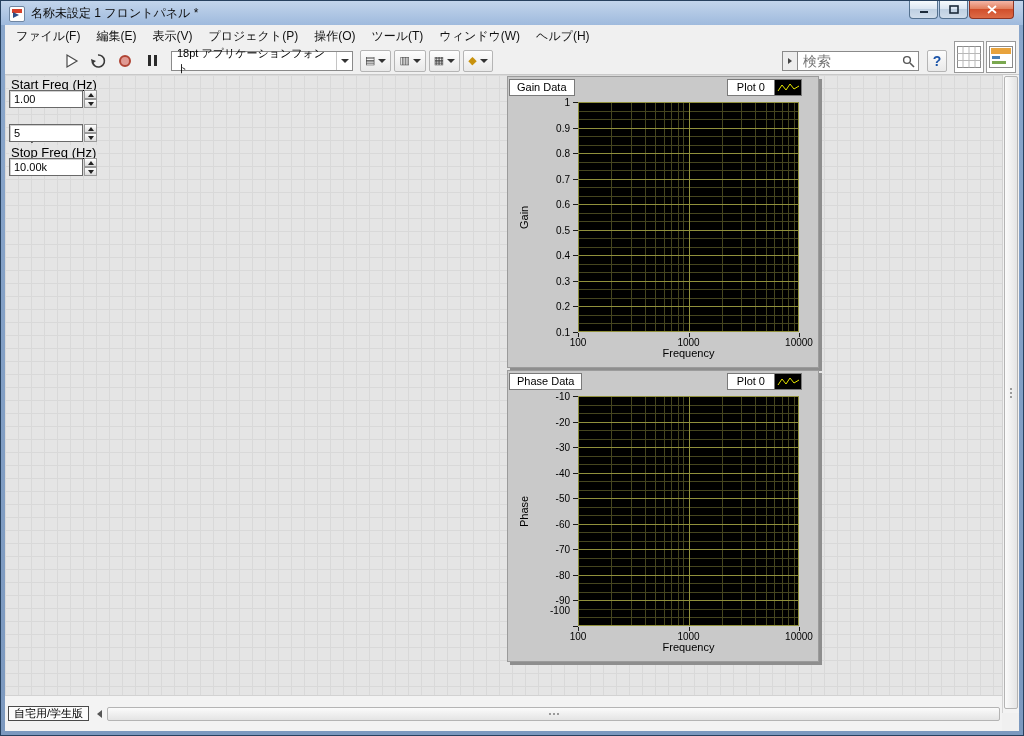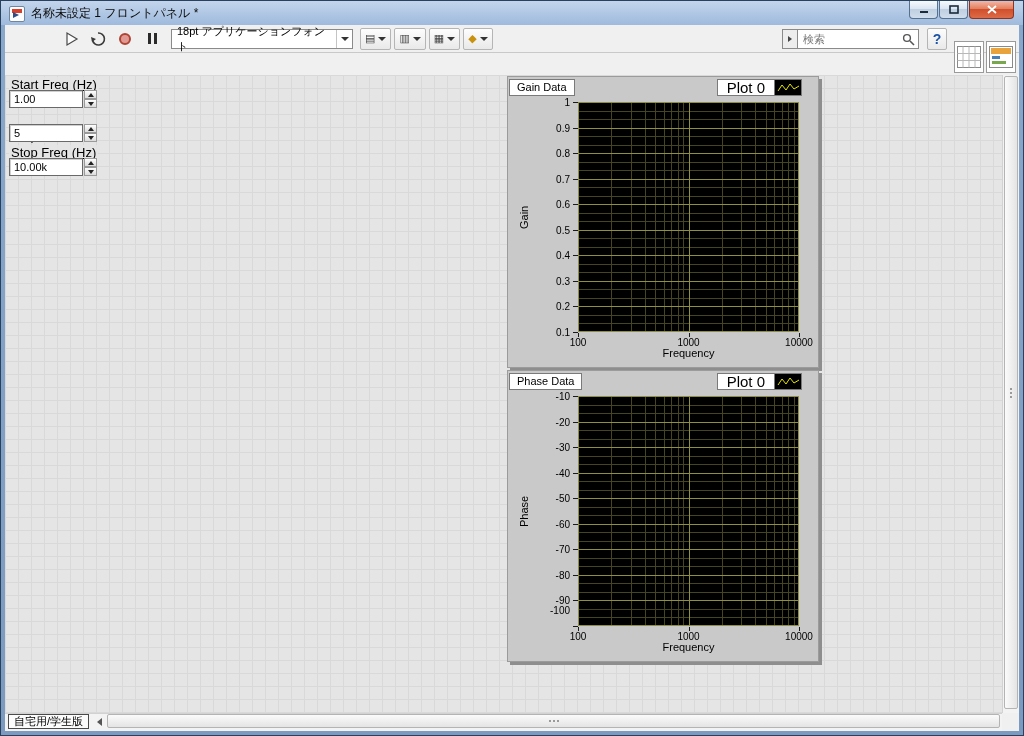--- a/index.html
+++ b/index.html
@@ -41,21 +41,21 @@
   .caret-box { width:16px; height:100%; border-left:1px solid #c4c4c4; display:flex; align-items:center; justify-content:center; }
   .caret { width:0; height:0; border-left:4px solid transparent; border-right:4px solid transparent; border-top:4px solid #333; }
   .dd-btn { height:22px; display:flex; align-items:center; gap:3px; padding:0 4px; border:1px solid #b5b5b5;
     background:linear-gradient(#fdfdfd,#e9e9e9); border-radius:2px; }
   .mini-ico { font-size:11px; line-height:11px; color:#444; }
   .mini-ico.gold { color:#c8920e; }
   .search-wrap { margin-left:auto; display:flex; align-items:center; position:relative; }
   .search-pre { width:15px; height:20px; border:1px solid #8a8a8a; border-right:none; background:#ededed;
     display:flex; align-items:center; justify-content:center; }
   .tri-right { width:0; height:0; border-top:3px solid transparent; border-bottom:3px solid transparent; border-left:4px solid #444; }
-  .search-input { width:122px; height:20px; border:1px solid #8a8a8a; font-size:11px; padding:0 20px 0 5px;
+  .search-input { width:122px; height:20px; border:1px solid #8a8a8a; font-size:14px; padding:0 20px 0 5px;
     font-family:"Liberation Sans",sans-serif; }
   .mag { position:absolute; right:4px; top:4px; }
   .help-btn { width:20px; height:22px; margin-left:5px; display:flex; align-items:center; justify-content:center;
     border:1px solid #b5b5b5; background:linear-gradient(#fdfdfd,#e9e9e9); border-radius:2px; }
   .help-glyph::before { content:"?"; font-weight:bold; font-size:14px; color:#1a53a8; }
   .vi-area { position:absolute; top:16px; right:3px; display:flex; gap:2px; z-index:4; }
   .vi-box { width:30px; height:32px; background:#fff; border:1px solid #9a9a9a; display:flex; align-items:center; justify-content:center; }
   
   .panel { position:absolute; top:50px; left:0; right:17px; bottom:18px; overflow:hidden;
     background-color:#e5e5e5;
@@ -69,21 +69,21 @@
   .spin > span { flex:1; border:1px solid #9a9a9a; background:linear-gradient(#fefefe,#dcdcdc);
     display:flex; align-items:center; justify-content:center; }
   .tri-up { width:0; height:0; border-left:3px solid transparent; border-right:3px solid transparent; border-bottom:4px solid #222; }
   .tri-dn { width:0; height:0; border-left:3px solid transparent; border-right:3px solid transparent; border-top:4px solid #222; }
   
   .graph { position:absolute; width:312px; height:292px; background:#c9c9c9; border:1px solid #9b9b9b;
     box-shadow:3px 3px 0 #8e8e8e; }
   .graph-header { position:absolute; left:1px; right:16px; top:2px; height:17px; display:flex; justify-content:space-between; }
   .graph-title { background:#fff; border:1px solid #7a7a7a; font-size:11px; line-height:15px; padding:0 7px; }
   .graph-legend { display:flex; }
-  .legend-label { background:#fff; border:1px solid #7a7a7a; font-size:15px; line-height:15px; padding:0 9px; }
+  .legend-label { background:#fff; border:1px solid #7a7a7a; font-size:11px; line-height:15px; padding:0 9px; }
   .legend-swatch { width:27px; height:17px; background:#000; border:1px solid #7a7a7a; border-left:none;
     display:flex; align-items:center; justify-content:center; }
   .ylabel { position:absolute; left:10px; top:25px; height:230px; width:14px; font-size:11px;
     writing-mode:vertical-rl; transform:rotate(180deg); text-align:center; color:#000; }
   .y-ticks { position:absolute; left:30px; top:25px; width:40px; height:230px; }
   .ytick { position:absolute; right:8px; transform:translateY(-50%); font-size:10px; color:#000; }
   .ymark { position:absolute; right:0; width:5px; height:1px; background:#1a1a1a; }
   .plot-svg { position:absolute; left:70px; top:25px; width:221px; height:230px; display:block; }
   .x-ticks { position:absolute; left:70px; top:256px; width:221px; height:14px; }
   .xtick { position:absolute; top:4px; transform:translateX(-50%); font-size:10px; color:#000; }
@@ -95,22 +95,22 @@
   .ni-row { display:flex; align-items:flex-start; gap:8px; }
   .ni-line1 { font-size:24px; font-weight:bold; letter-spacing:1px; line-height:24px; }
   .ni-line2 { font-size:19px; font-weight:bold; letter-spacing:2.5px; line-height:21px; }
   .ni-edition { font-size:15px; font-weight:bold; margin-top:4px; }
   
   .vscroll { position:absolute; top:50px; right:0; width:17px; bottom:18px; background:#f3f3f3; border-left:1px solid #d2d2d2; }
   .vthumb { position:absolute; left:1px; right:1px; top:1px; bottom:4px;
     background:linear-gradient(90deg,#fbfbfb,#e4e4e4); border:1px solid #b4b4b4; border-radius:2px; }
   .vgrip { position:absolute; left:50%; top:50%; width:2px; height:2px; transform:translate(-50%,-50%);
     background:#9a9a9a; box-shadow:0 -4px #9a9a9a, 0 4px #9a9a9a; }
-  .hscroll { position:absolute; bottom:0; left:0; right:17px; height:18px; background:#f3f3f3;
-    border-top:1px solid #d2d2d2; display:flex; align-items:flex-start; }
+  .hscroll { position:absolute; bottom:0; left:0; right:17px; height:36px; background:#f3f3f3;
+    border-top:1px solid #d2d2d2; display:flex; align-items:center; }
   .status-tab { height:15px; border:1px solid #4a4a4a; background:#fcfcfc; font-size:11px; line-height:13px;
     padding:0 5px; margin:0 3px 0 3px; white-space:nowrap; }
   .h-arrow { width:15px; height:15px; display:flex; align-items:center; justify-content:center; }
   .tri-left { width:0; height:0; border-top:4px solid transparent; border-bottom:4px solid transparent; border-right:5px solid #555; }
   .hthumb { flex:1; height:14px; margin-right:2px; background:linear-gradient(#fbfbfb,#e4e4e4);
     border:1px solid #b4b4b4; border-radius:2px; position:relative; }
   .hgrip { position:absolute; left:50%; top:50%; width:2px; height:2px; transform:translate(-50%,-50%);
     background:#9a9a9a; box-shadow:-4px 0 #9a9a9a, 4px 0 #9a9a9a; }
   .corner { position:absolute; right:0; bottom:0; width:17px; height:18px; background:#f0f0f0; }
 </style>
@@ -136,20 +136,30 @@
     </div>
     <div class="cap close">
       <svg width="10" height="9">
           <path d="M1,1 L9,8 M9,1 L1,8" stroke="#fff" stroke-width="1.8"></path>
         </svg>
     </div>
   </div>
 
   <div class="client">
 
+    <div class="menubar">
+        <span class="menu-item">ファイル(F)</span>
+        <span class="menu-item">編集(E)</span>
+        <span class="menu-item">表示(V)</span>
+        <span class="menu-item">プロジェクト(P)</span>
+        <span class="menu-item">操作(O)</span>
+        <span class="menu-item">ツール(T)</span>
+        <span class="menu-item">ウィンドウ(W)</span>
+        <span class="menu-item">ヘルプ(H)</span>
+      </div>
 
     <div class="toolbar">
       <div class="tb-btn">
         <svg width="16" height="16">
             <polygon points="4,2 4,14 14,8" fill="#fdfdfd" stroke="#4a4a4a" stroke-width="1.2"></polygon>
           </svg>
       </div>
       <div class="tb-btn">
         <svg width="16" height="16">
           <path d="M8 2 A6 6 0 1 1 2.5 9" fill="none" stroke="#3a3a3a" stroke-width="1.6"></path>

